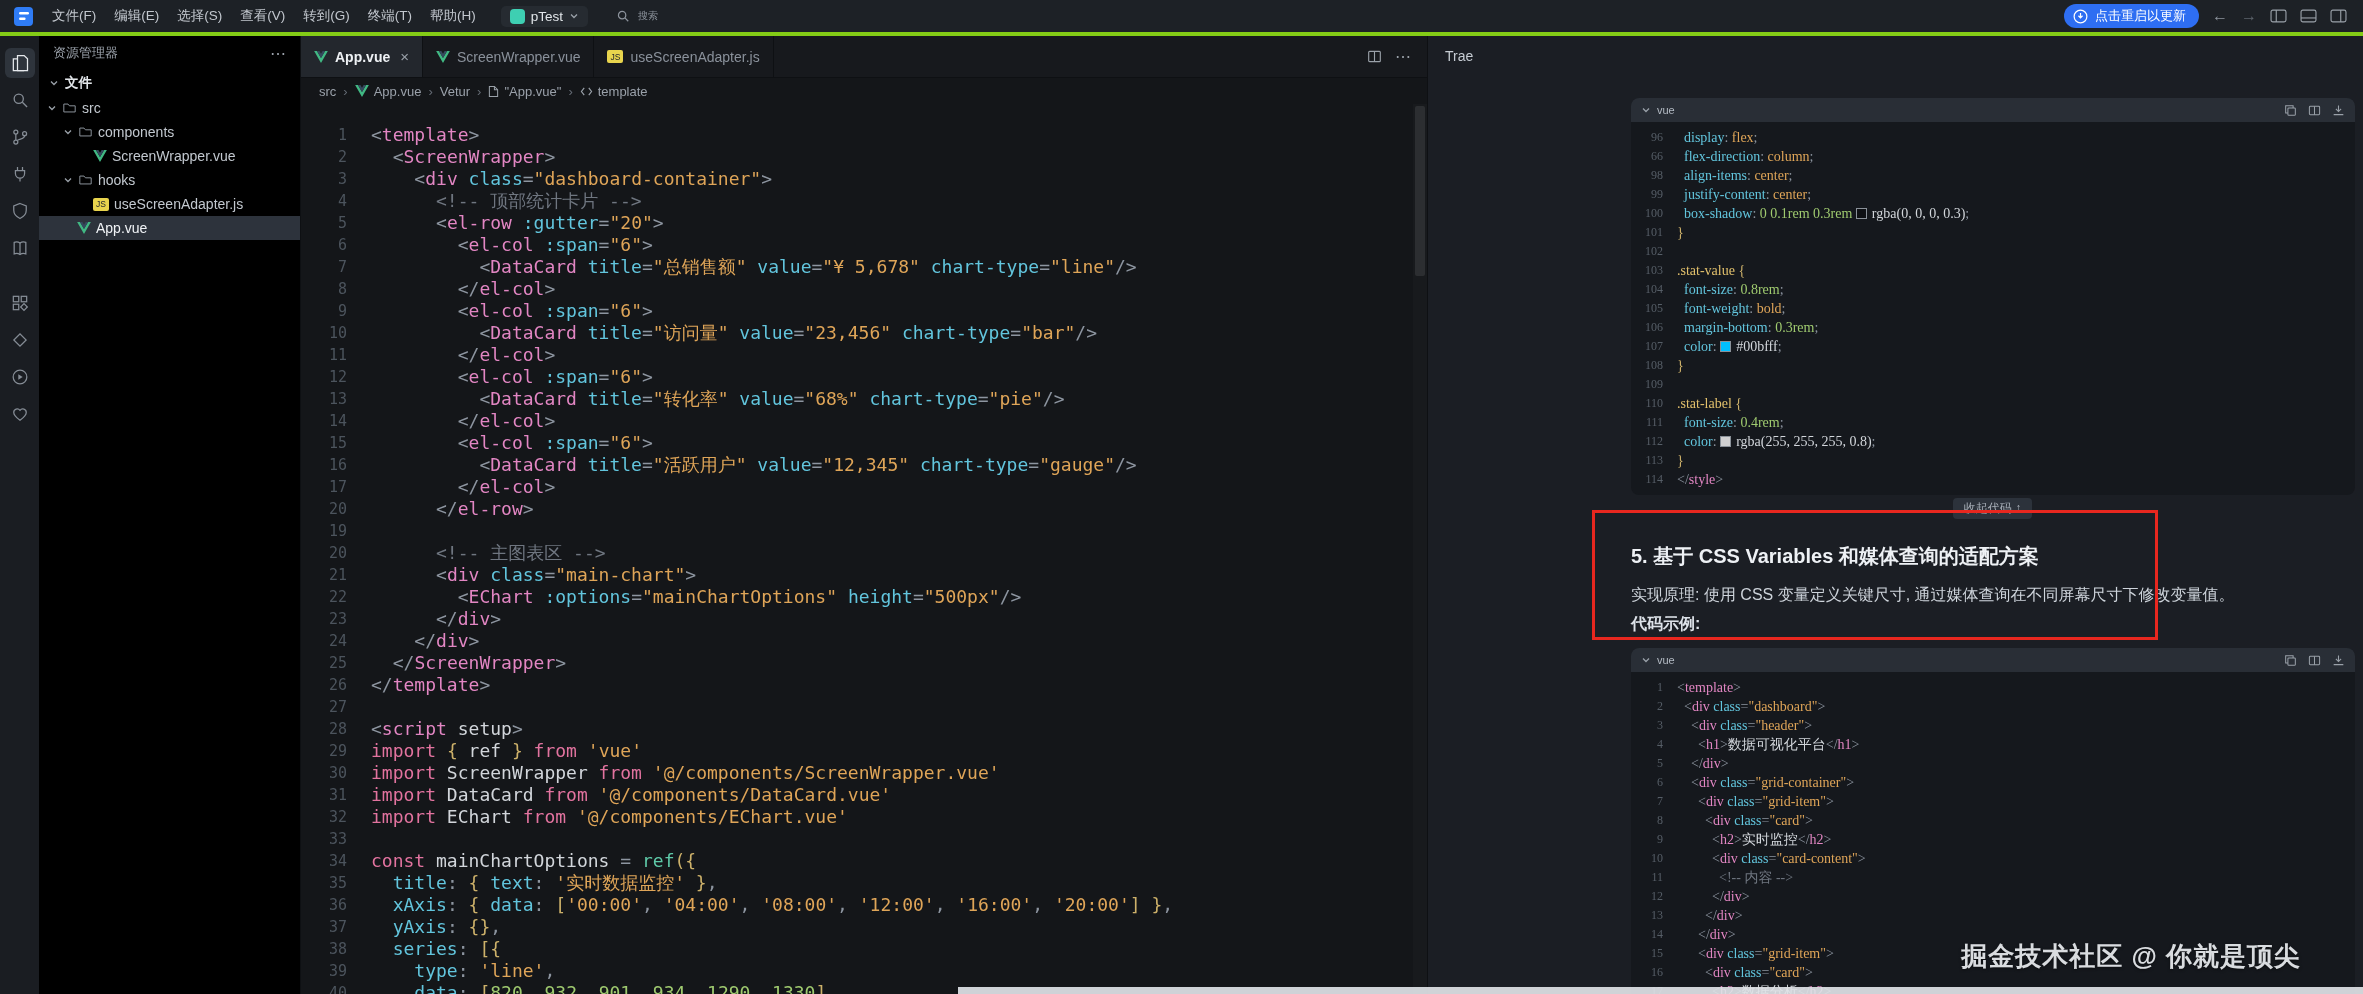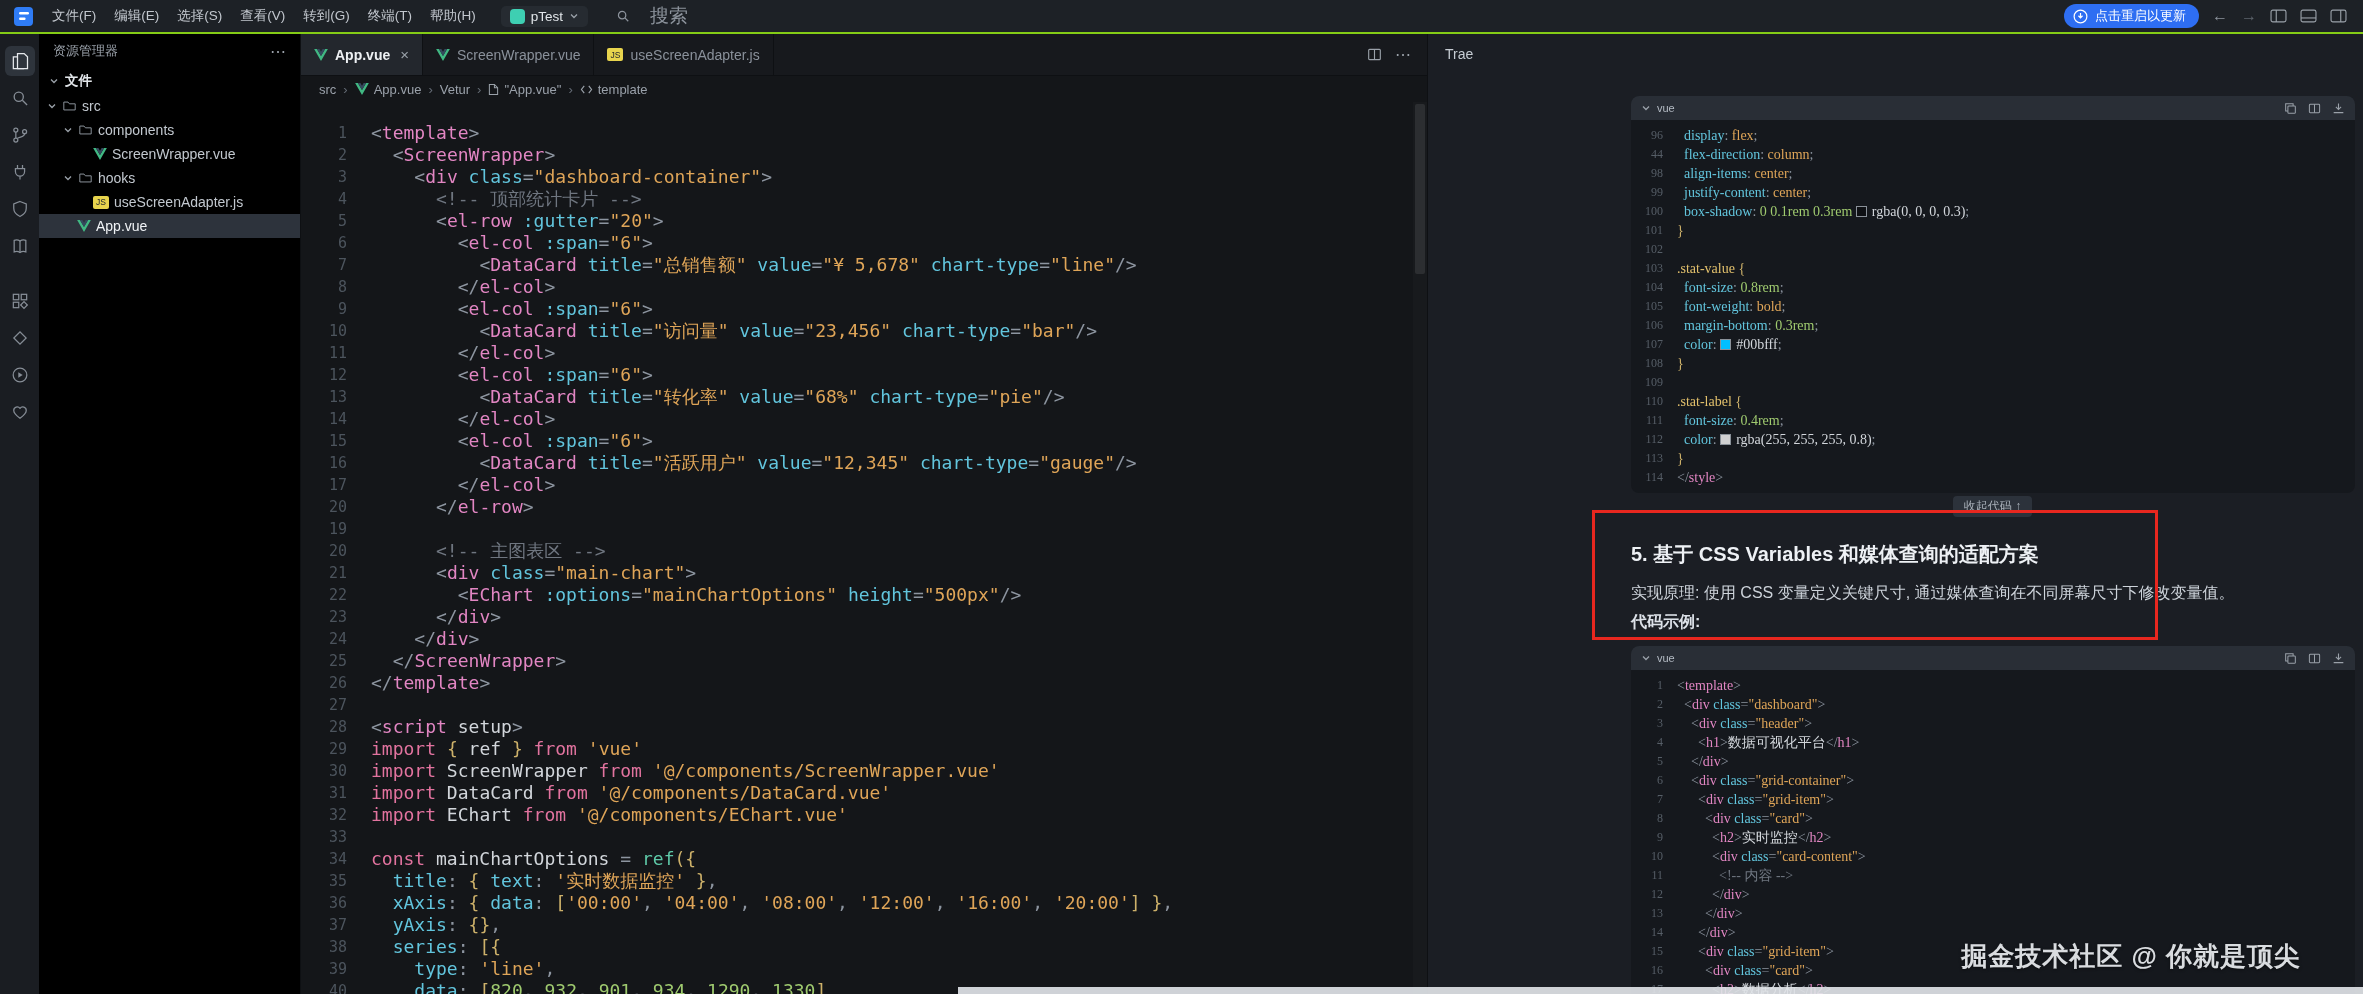--- a/index.html
+++ b/index.html
@@ -1,29 +1,29 @@
 <!DOCTYPE html>
 <html><head>
 <meta charset="utf-8">
 <style>
   *{margin:0;padding:0;box-sizing:border-box}
   html,body{background:#0b0c0e}
   .app{position:relative;width:2363px;height:994px;overflow:hidden;background:#141619;
        font-family:"Liberation Sans",sans-serif;color:#d2d6db;font-size:14px}
 
   
-  .titlebar{display:flex;align-items:center;height:33px;background:#1d2126;border-bottom:2px solid #84cc16;padding:16px 10px}
+  .titlebar{display:flex;align-items:center;height:33px;background:#1d2126;border-bottom:4px solid #84cc16;padding:16px 10px}
   .logo{width:19px;height:19px;border-radius:4px;background:#2f7cf6;margin:0 10px 0 4px;
         display:flex;align-items:center;justify-content:center}
   .menus{display:flex;height:100%}
   .menu-item{padding:0 9px;font-size:13.5px;color:#c2c7ce;display:flex;align-items:center;cursor:default}
   .proj-btn{display:flex;align-items:center;gap:6px;margin-left:16px;padding:3px 9px;border-radius:5px;
             background:#262b31;font-size:13.5px;color:#e2e6ea}
   .proj-icon{width:15px;height:15px;border-radius:4px;background:#3ecfb2}
-  .search-btn{display:flex;align-items:center;gap:20px;margin-left:28px;color:#8d949d;font-size:19px}
+  .search-btn{display:flex;align-items:center;gap:8px;margin-left:28px;color:#8d949d;font-size:10px}
   .tb-right{margin-left:auto;display:flex;align-items:center;gap:13px;padding-right:6px}
   .update-btn{display:flex;align-items:center;gap:7px;background:#2e6ef2;color:#fff;font-size:13px;
               padding:3px 13px 3px 9px;border-radius:12px;white-space:nowrap}
   .nav-arrow{color:#8d949d;font-size:16px;line-height:1}
   .nav-arrow.dim{color:#5d646c}
   .icon{display:inline-flex;align-items:center;justify-content:center}
   .icon svg{display:block}
 
   
   .main{display:flex;height:961px}
@@ -477,21 +477,21 @@
                 <span class="cb-act">
                   <svg viewBox="0 0 14 14" width="13" height="13" fill="none" stroke="#9aa1a9" stroke-width="1.2">
                     <path d="M7 1.5v6.5M4.2 5.3L7 8.1l2.8-2.8"></path>
                     <path d="M1.8 11.5h10.4"></path>
                   </svg>
                 </span>
               </span>
           </div>
           <div class="cb-body" id="cb1-body">
               <div class="cb-line"><span class="ln">96</span><span class="lc"><span class="tok-def">  </span><span class="tok-prop">display</span><span class="tok-pun">:</span><span class="tok-def"> </span><span class="tok-val">flex</span><span class="tok-pun">;</span></span></div>
-              <div class="cb-line"><span class="ln">44</span><span class="lc"><span class="tok-def">  </span><span class="tok-prop">flex-direction</span><span class="tok-pun">:</span><span class="tok-def"> </span><span class="tok-val">column</span><span class="tok-pun">;</span></span></div>
+              <div class="cb-line"><span class="ln">66</span><span class="lc"><span class="tok-def">  </span><span class="tok-prop">flex-direction</span><span class="tok-pun">:</span><span class="tok-def"> </span><span class="tok-val">column</span><span class="tok-pun">;</span></span></div>
               <div class="cb-line"><span class="ln">98</span><span class="lc"><span class="tok-def">  </span><span class="tok-prop">align-items</span><span class="tok-pun">:</span><span class="tok-def"> </span><span class="tok-val">center</span><span class="tok-pun">;</span></span></div>
               <div class="cb-line"><span class="ln">99</span><span class="lc"><span class="tok-def">  </span><span class="tok-prop">justify-content</span><span class="tok-pun">:</span><span class="tok-def"> </span><span class="tok-val">center</span><span class="tok-pun">;</span></span></div>
               <div class="cb-line"><span class="ln">100</span><span class="lc"><span class="tok-def">  </span><span class="tok-prop">box-shadow</span><span class="tok-pun">:</span><span class="tok-def"> </span><span class="tok-num">0</span><span class="tok-def"> </span><span class="tok-num">0.1rem</span><span class="tok-def"> </span><span class="tok-num">0.3rem</span><span class="tok-def"> </span><span class="swatch" style="background:rgba(0, 0, 0, 0.3)"></span><span class="tok-def">rgba(0, 0, 0, 0.3)</span><span class="tok-pun">;</span></span></div>
               <div class="cb-line"><span class="ln">101</span><span class="lc"><span class="tok-br">}</span></span></div>
               <div class="cb-line"><span class="ln">102</span><span class="lc">&nbsp;</span></div>
               <div class="cb-line"><span class="ln">103</span><span class="lc"><span class="tok-sel">.stat-value</span><span class="tok-def"> </span><span class="tok-br">{</span></span></div>
               <div class="cb-line"><span class="ln">104</span><span class="lc"><span class="tok-def">  </span><span class="tok-prop">font-size</span><span class="tok-pun">:</span><span class="tok-def"> </span><span class="tok-num">0.8rem</span><span class="tok-pun">;</span></span></div>
               <div class="cb-line"><span class="ln">105</span><span class="lc"><span class="tok-def">  </span><span class="tok-prop">font-weight</span><span class="tok-pun">:</span><span class="tok-def"> </span><span class="tok-val">bold</span><span class="tok-pun">;</span></span></div>
               <div class="cb-line"><span class="ln">106</span><span class="lc"><span class="tok-def">  </span><span class="tok-prop">margin-bottom</span><span class="tok-pun">:</span><span class="tok-def"> </span><span class="tok-num">0.3rem</span><span class="tok-pun">;</span></span></div>
               <div class="cb-line"><span class="ln">107</span><span class="lc"><span class="tok-def">  </span><span class="tok-prop">color</span><span class="tok-pun">:</span><span class="tok-def"> </span><span class="swatch" style="background:#00bfff"></span><span class="tok-def">#00bfff</span><span class="tok-pun">;</span></span></div>

